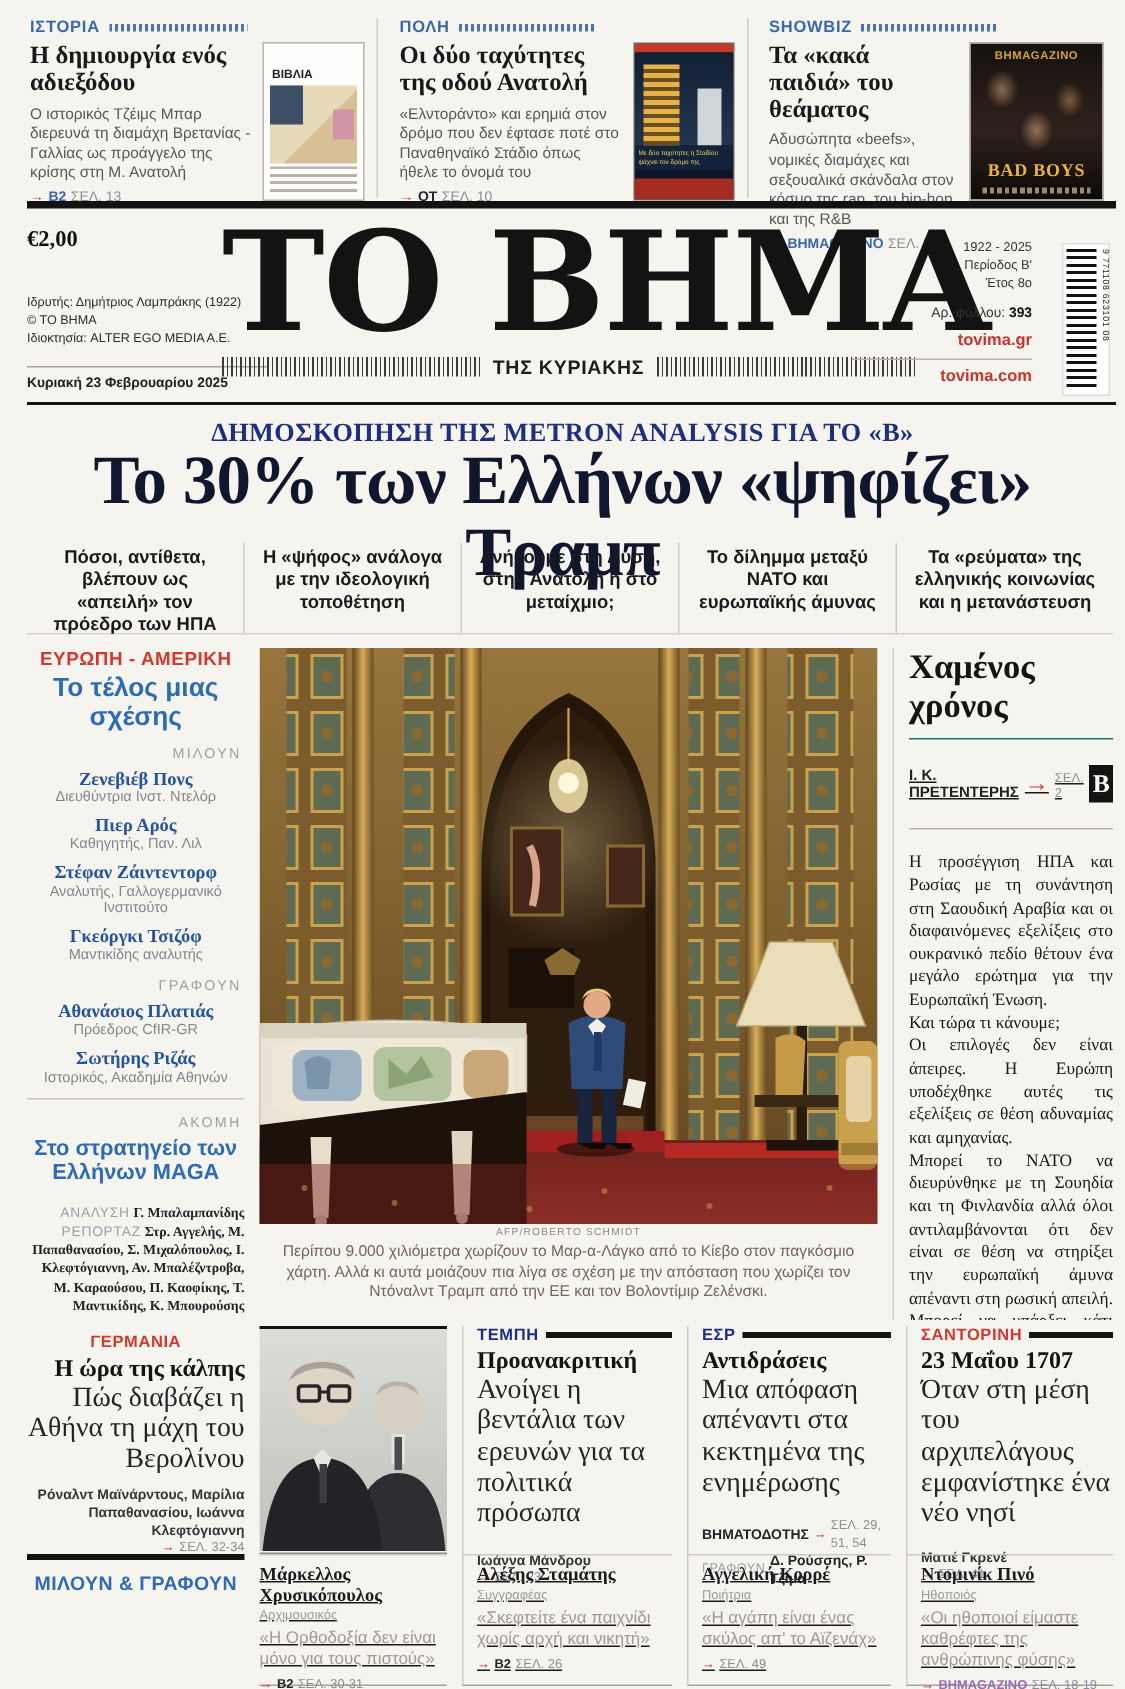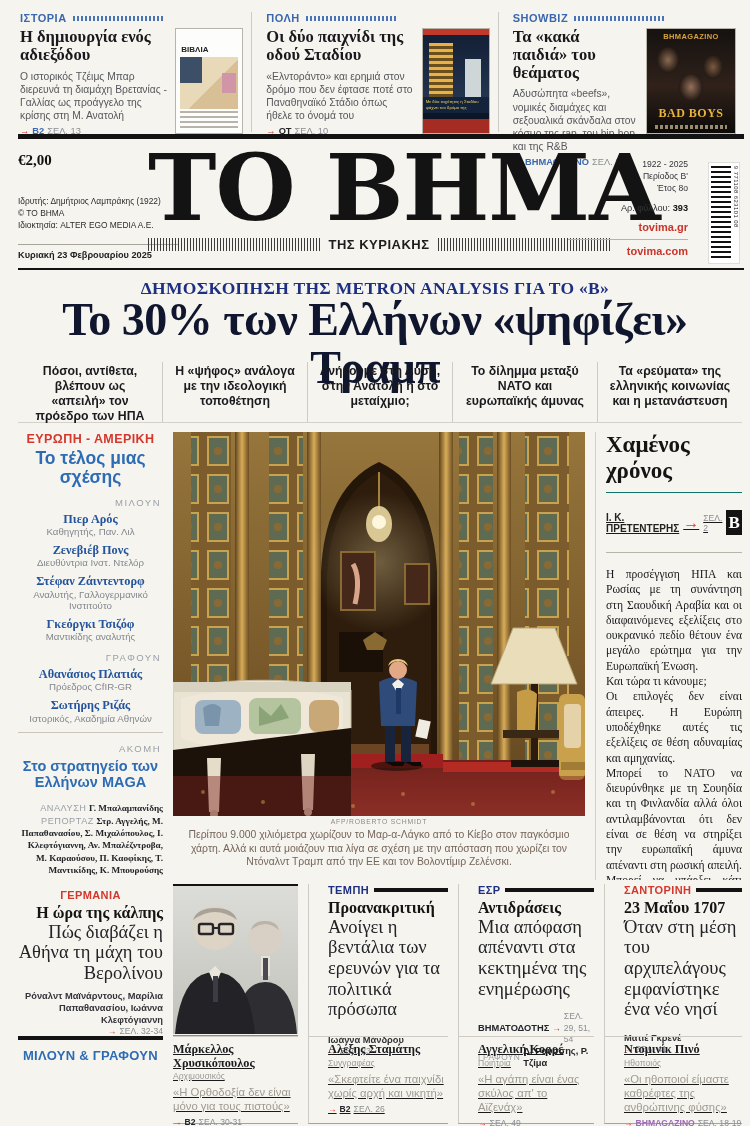--- a/index.html
+++ b/index.html
@@ -110,21 +110,21 @@
      padding:17px 0;display:flex;align-items:center;gap:4px;text-decoration:underline;}
   .op-author{font-weight:bold;font-size:10px;color:#222;}
   .op-ref{font-size:8.6px;color:#8a8d93;}
   .op-logo{margin-left:auto;width:25px;height:25px;background:#131313;color:#fff;display:flex;align-items:center;justify-content:center;
      font-family:"Liberation Serif",serif;font-weight:bold;font-size:17px;}
   .op-body{margin-top:14px;}
   .op-body p{margin:0;font-family:"Liberation Serif",serif;font-size:11.6px;line-height:1.32;color:#17181c;text-align:justify;}
   
   .bottom{position:absolute;top:884px;left:18px;right:8px;display:grid;
      grid-template-columns:145px 125px 140px 136px 138px;column-gap:10px;grid-template-rows:152px 88px;}
-  .vsep{border-left:1px solid #cfcbc3;padding-left:19px;}
+  .vsep{border-left:1px solid #cfcbc3;padding-left:9px;}
   .sec-head{display:flex;align-items:center;gap:5px;margin-bottom:3px;}
   .sec-label{font-weight:bold;font-size:11px;letter-spacing:.4px;}
   .sec-label.red{color:#d4372c;} .sec-label.navy{color:#1d2f80;}
   .sec-bar{height:4px;flex:1;background:#131313;}
   .sec-title-bold{font-family:"Liberation Serif",serif;font-weight:bold;font-size:16px;line-height:1.1;color:#141414;}
   .sec-title-light{font-family:"Liberation Serif",serif;font-size:18.5px;line-height:1.12;color:#232428;}
   .sec-byline{font-weight:bold;font-size:9.3px;line-height:1.3;color:#33343a;}
   .sec-ref{font-size:8.6px;color:#8a8d93;display:flex;align-items:center;gap:3px;}
   .germany{text-align:right;display:flex;flex-direction:column;}
   .germany .sec-head{flex-direction:column;}
@@ -177,21 +177,21 @@
       </div>
     </div>
 
     <div class="teaser">
       <div class="teaser-head">
         <span class="teaser-label">ΠΟΛΗ</span>
         <span class="teaser-line"></span>
       </div>
       <div class="teaser-body">
         <div class="teaser-text">
-          <div class="teaser-title serif">Οι δύο παιχνίδι της οδού Σταδίου</div>
+          <div class="teaser-title serif">Οι δύο ταχύτητες της οδού Ανατολή</div>
           <div class="teaser-sum">«Ελντοράντο» και ερημιά στον δρόμο που δεν έφτασε ποτέ στο Παναθηναϊκό Στάδιο όπως ήθελε το όνομά του</div>
           <div class="refline">
             <span class="arrow-icon"></span>
             <span class="ref-prefix-dark">ΟΤ</span>
             <span>ΣΕΛ. 10</span>
           </div>
         </div>
         <div class="mini mini-city">
           <div class="strip-top"></div>
           <div class="sky"></div>
@@ -284,26 +284,26 @@
   </div>
 
   <div class="main">
 
     <div class="leftcol">
       <div class="lc-section">ΕΥΡΩΠΗ - ΑΜΕΡΙΚΗ</div>
       <div class="lc-title">Το τέλος μιας σχέσης</div>
       <div class="lc-capslabel">ΜΙΛΟΥΝ</div>
 
       <div class="person">
+        <div class="pname">Ζενεβιέβ Πονς</div>
+        <div class="prole">Διευθύντρια Ινστ. Ντελόρ</div>
+      </div>
+      <div class="person">
         <div class="pname">Πιερ Αρός</div>
         <div class="prole">Καθηγητής, Παν. Λιλ</div>
-      </div>
-      <div class="person">
-        <div class="pname">Ζενεβιέβ Πονς</div>
-        <div class="prole">Διευθύντρια Ινστ. Ντελόρ</div>
       </div>
       <div class="person">
         <div class="pname">Στέφαν Ζάιντεντορφ</div>
         <div class="prole">Αναλυτής, Γαλλογερμανικό Ινστιτούτο</div>
       </div>
       <div class="person">
         <div class="pname">Γκεόργκι Τσιζόφ</div>
         <div class="prole">Μαντικίδης αναλυτής</div>
       </div>
 

